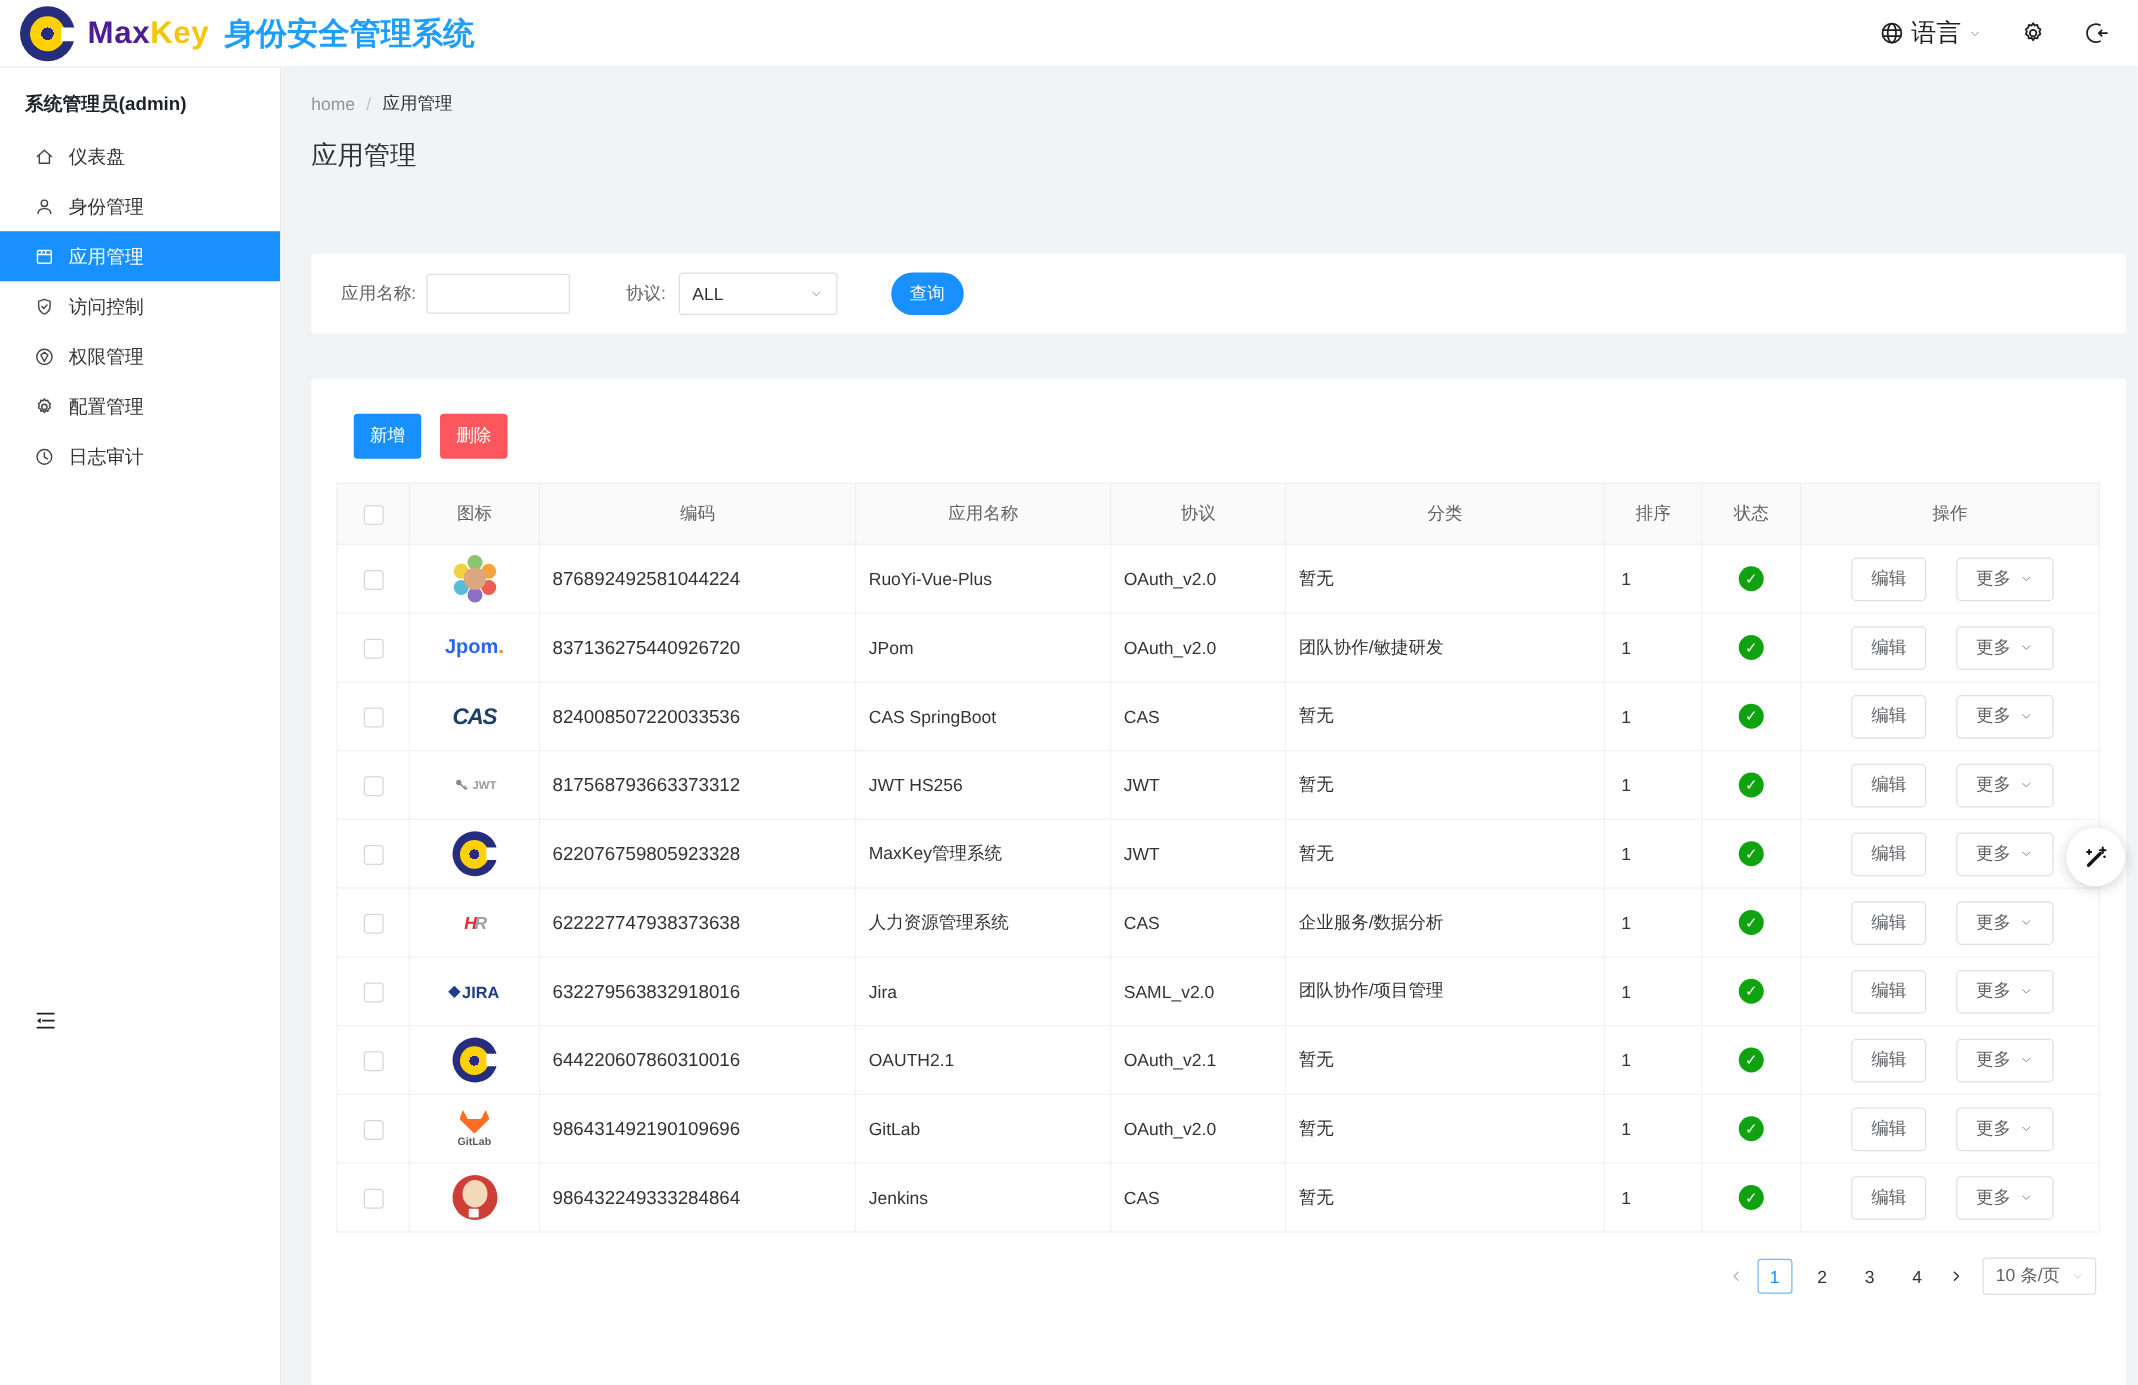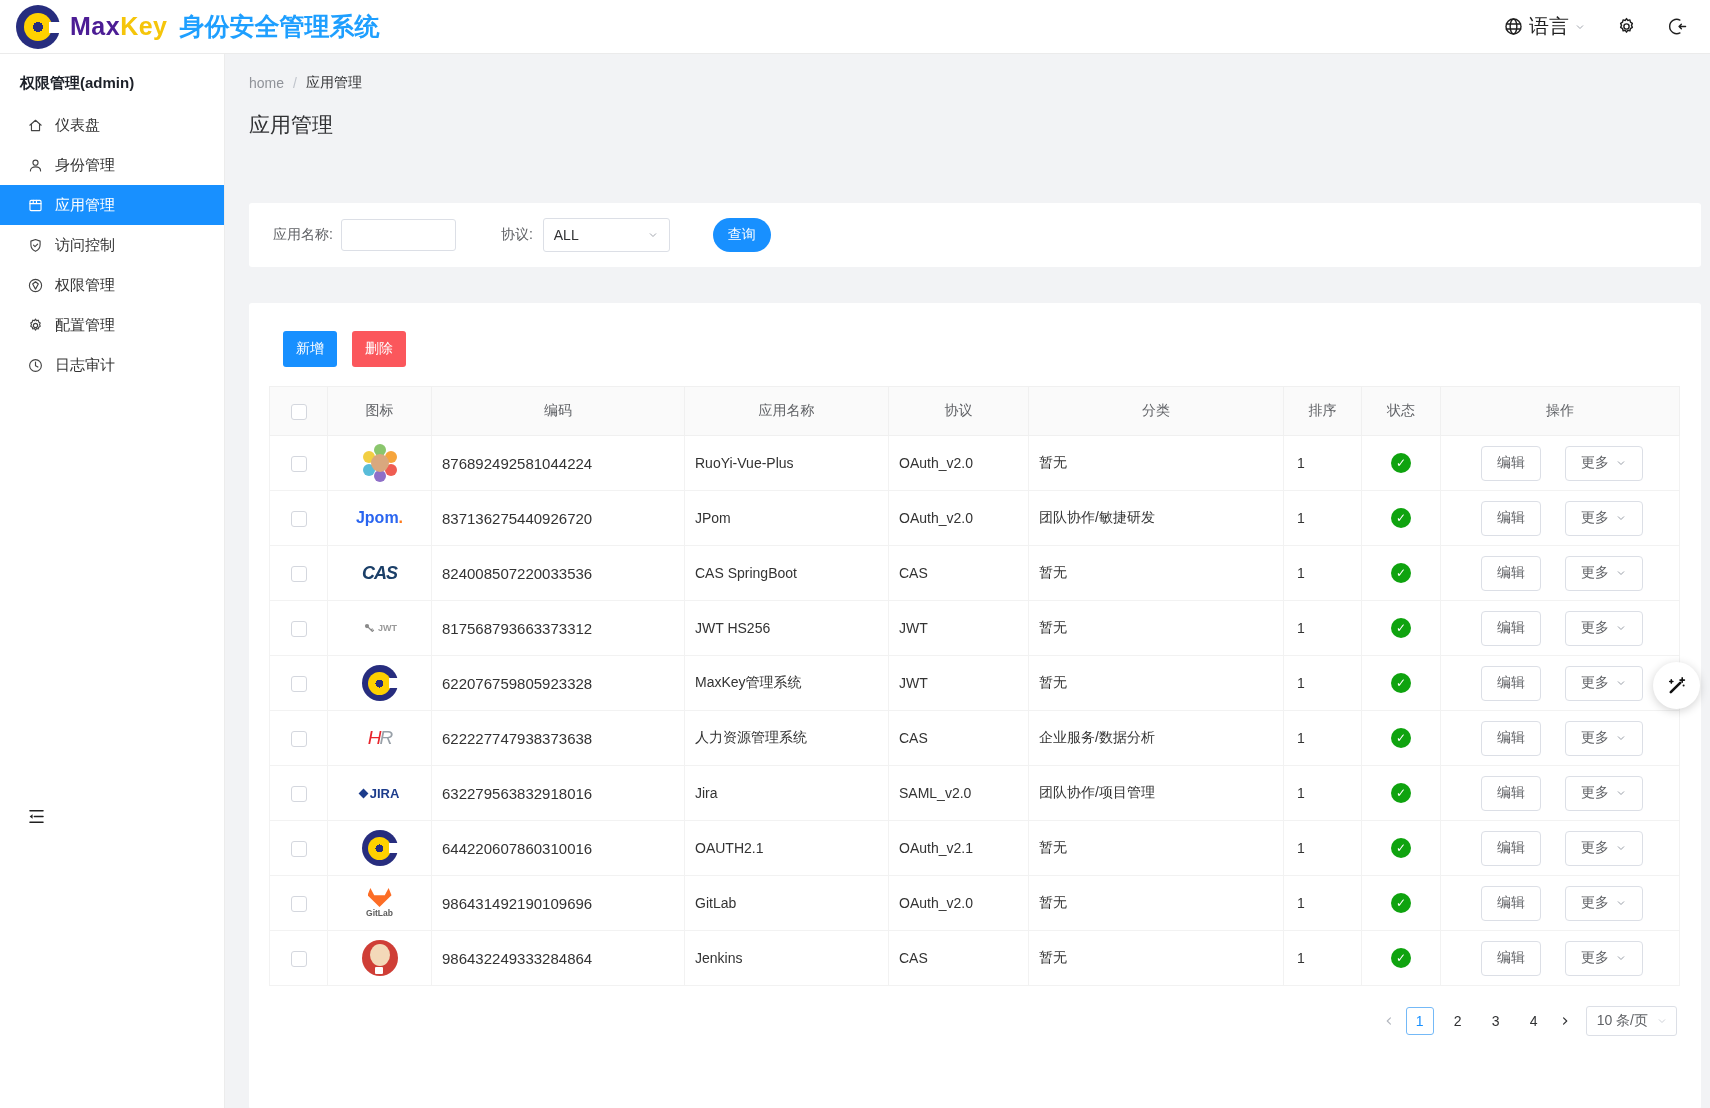--- a/index.html
+++ b/index.html
@@ -77,21 +77,21 @@
   .logo-text { font-weight:800; }
   .logo-jpom { color:#2a65f0; font-size:16px; }
   .logo-jpom .dot { color:#ff7a1b; }
   .logo-cas { color:#1b3f68; font-style:italic; font-size:18px; letter-spacing:-1px; }
   .logo-jwt { display:flex; align-items:center; gap:1px; }
   .logo-jwt .keyicon { width:15px; height:15px; color:#8a8a8a; }
   .logo-jwt .t { font-size:9px; font-weight:700; color:#9a9a9a; }
   .logo-maxkey { width:36px; height:36px; border-radius:50%; background:#272d7e; position:relative; }
   .logo-maxkey::before { content:""; position:absolute; left:6.5px; top:6.5px; width:23px; height:23px; border-radius:50%; background:radial-gradient(circle,#272d7e 0 4px,#ffd100 4px); }
   .logo-maxkey::after { content:""; position:absolute; right:-1px; top:13px; width:10px; height:10px; background:#fff; }
-  .logo-hr { font-weight:400; font-size:19px; letter-spacing:-2px; font-style:italic; }
+  .logo-hr { font-weight:700; font-size:14px; letter-spacing:-2px; font-style:italic; }
   .logo-hr .h { color:#e8262d; } .logo-hr .r { color:#98a0a8; }
   .logo-jira { color:#1c3c8c; font-weight:800; font-size:13px; display:flex; align-items:center; gap:3px; }
   .jira-mark { width:7px; height:7px; background:#1c3c8c; transform:rotate(45deg); display:inline-block; }
   .logo-gitlab { flex-direction:column; }
   .fox { width:24px; height:19px; background:#fc6d26; clip-path:polygon(50% 100%, 0 38%, 12% 0, 28% 38%, 72% 38%, 88% 0, 100% 38%); }
   .gitlab-t { font-size:8.5px; color:#5c5c5c; margin-top:1px; font-weight:700; }
   .logo-jenkins { width:36px; height:36px; border-radius:50%; background:#cf3e36; position:relative; overflow:hidden; }
   .logo-jenkins::before { content:""; position:absolute; left:8px; top:4px; width:20px; height:22px; border-radius:50%; background:#f3d9b9; }
   .logo-jenkins::after { content:""; position:absolute; left:13px; bottom:2px; width:8px; height:7px; border-radius:1px; background:#fff; }
 
@@ -141,21 +141,21 @@
     <span class="tb-icon" data-icon="power">
         <svg viewBox="0 0 24 24" fill="none" stroke="currentColor" stroke-width="1.6" stroke-linecap="round" stroke-linejoin="round">
           <path d="M14.8 4.6a8.2 8.2 0 1 0 0 14.8"></path>
           <path d="M21.2 12h-7.4M16.4 9.4L13.8 12l2.6 2.6"></path>
         </svg>
       </span>
   </div>
 </header>
 
 <aside class="sidebar">
-  <div class="side-user">权限管理(admin)</div>
+  <div class="side-user">系统管理员(admin)</div>
   <nav id="nav">
       <div class="nav-item">
     <span class="nav-icon"><svg viewBox="0 0 24 24" fill="none" stroke="currentColor" stroke-width="1.6" stroke-linecap="round" stroke-linejoin="round">
             <path d="M4 11.6L12 4.6l8 7"></path>
             <path d="M6.3 9.8v9.4h11.4V9.8"></path>
           </svg></span>
     <span class="nav-label">仪表盘</span>
 
   </div>
       <div class="nav-item">

